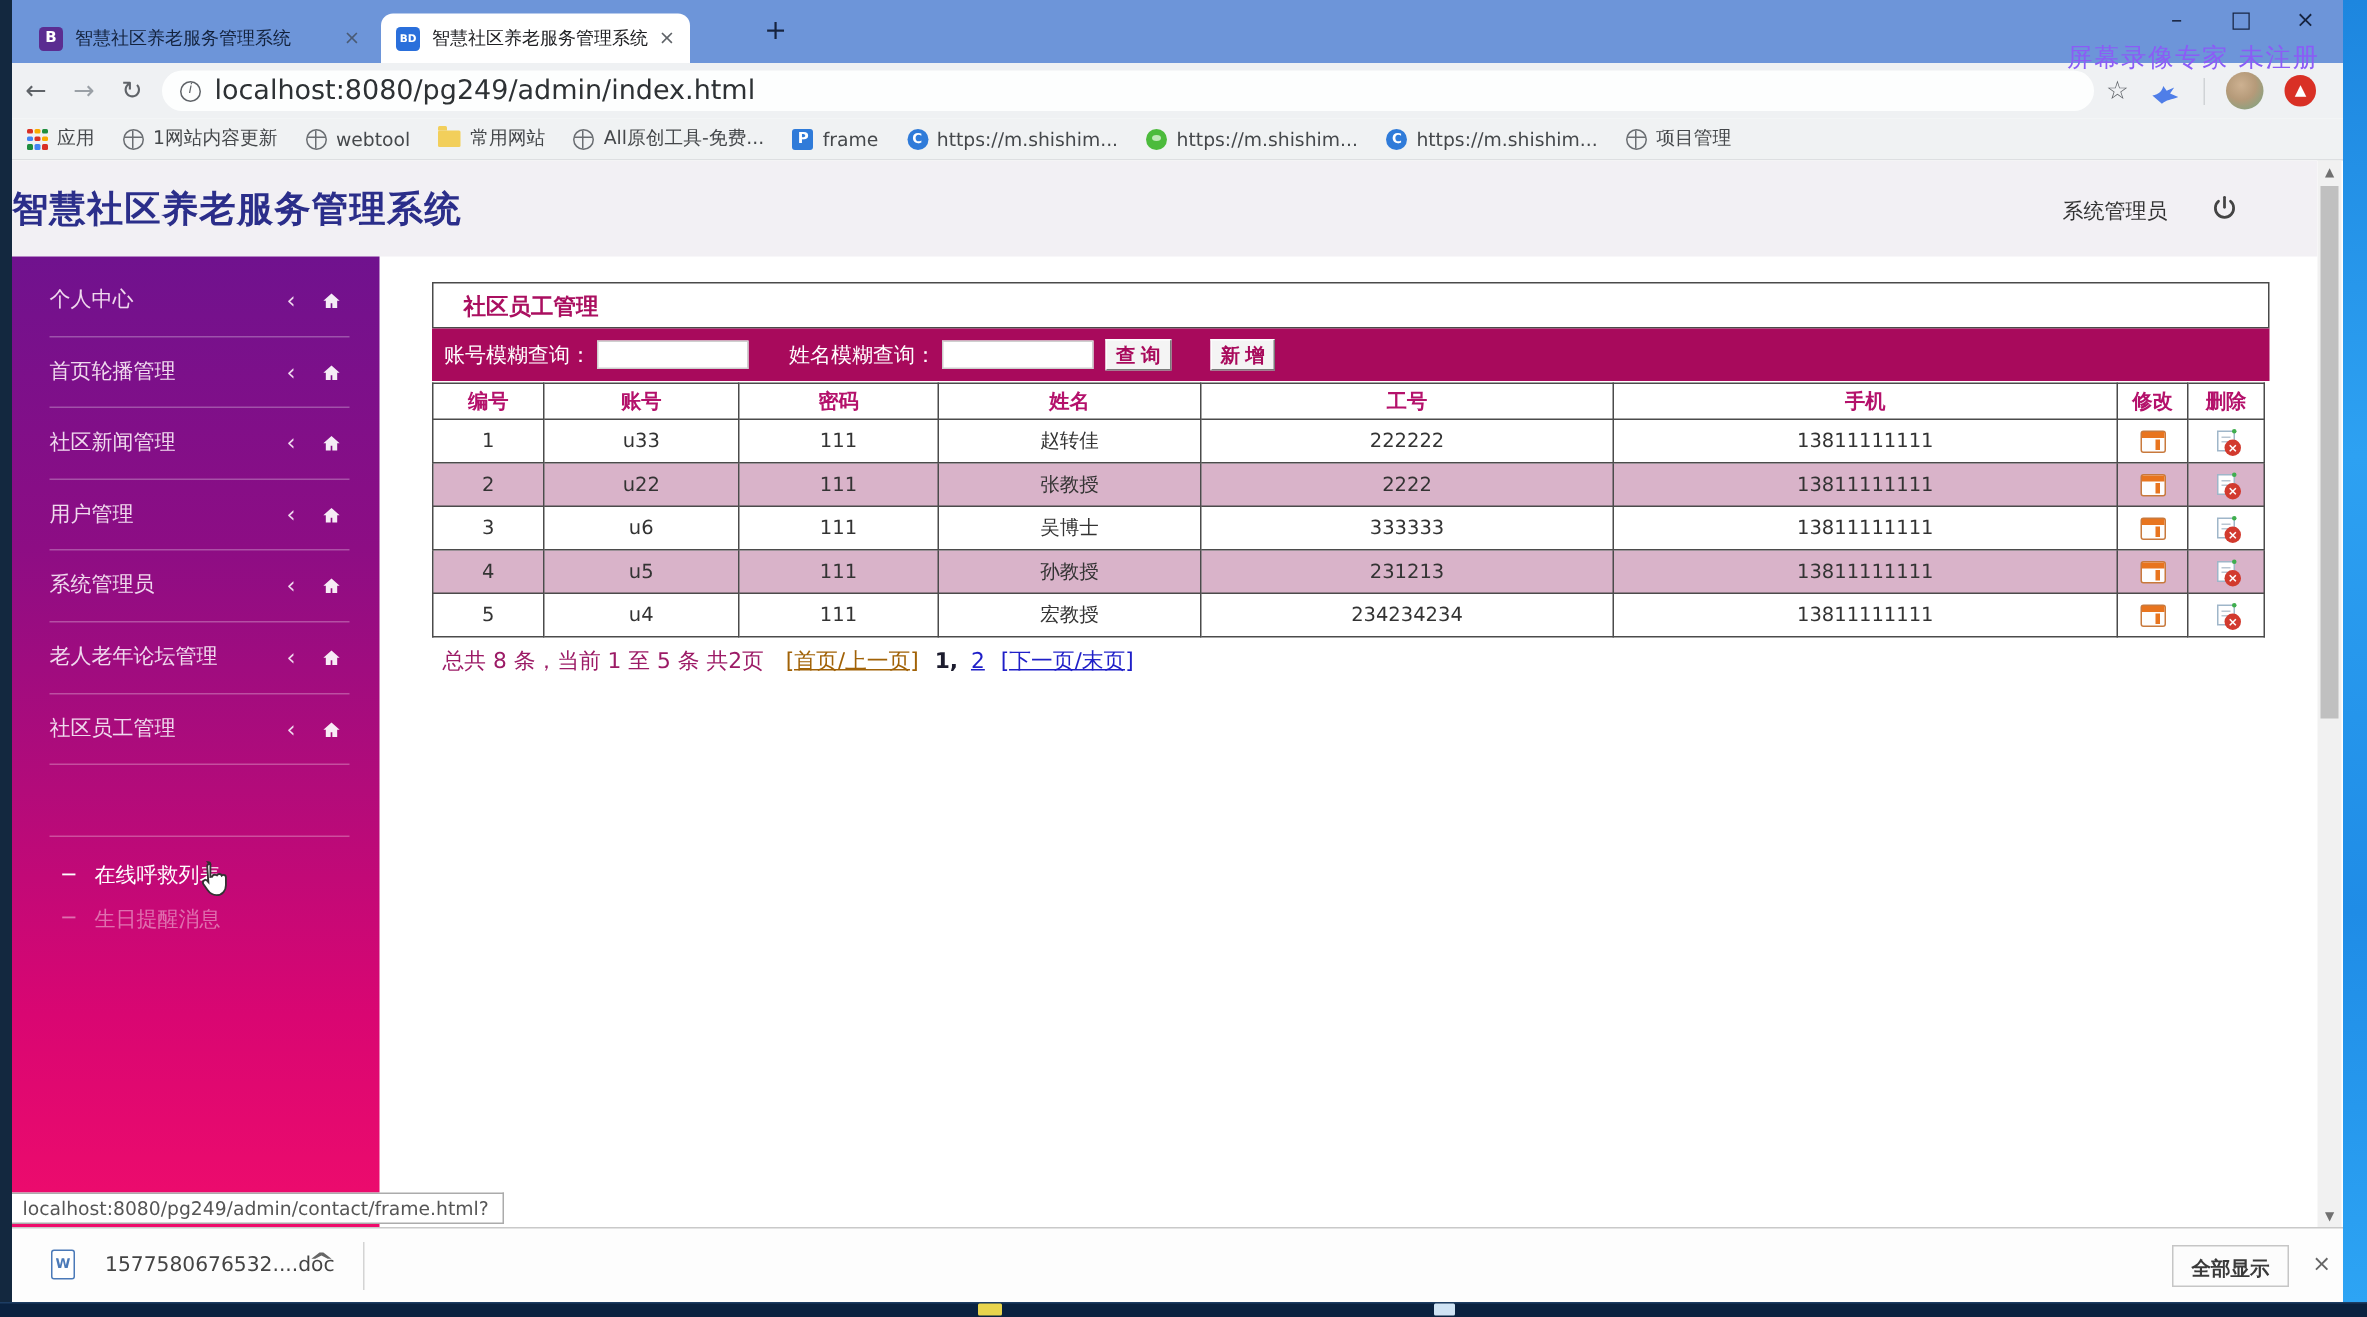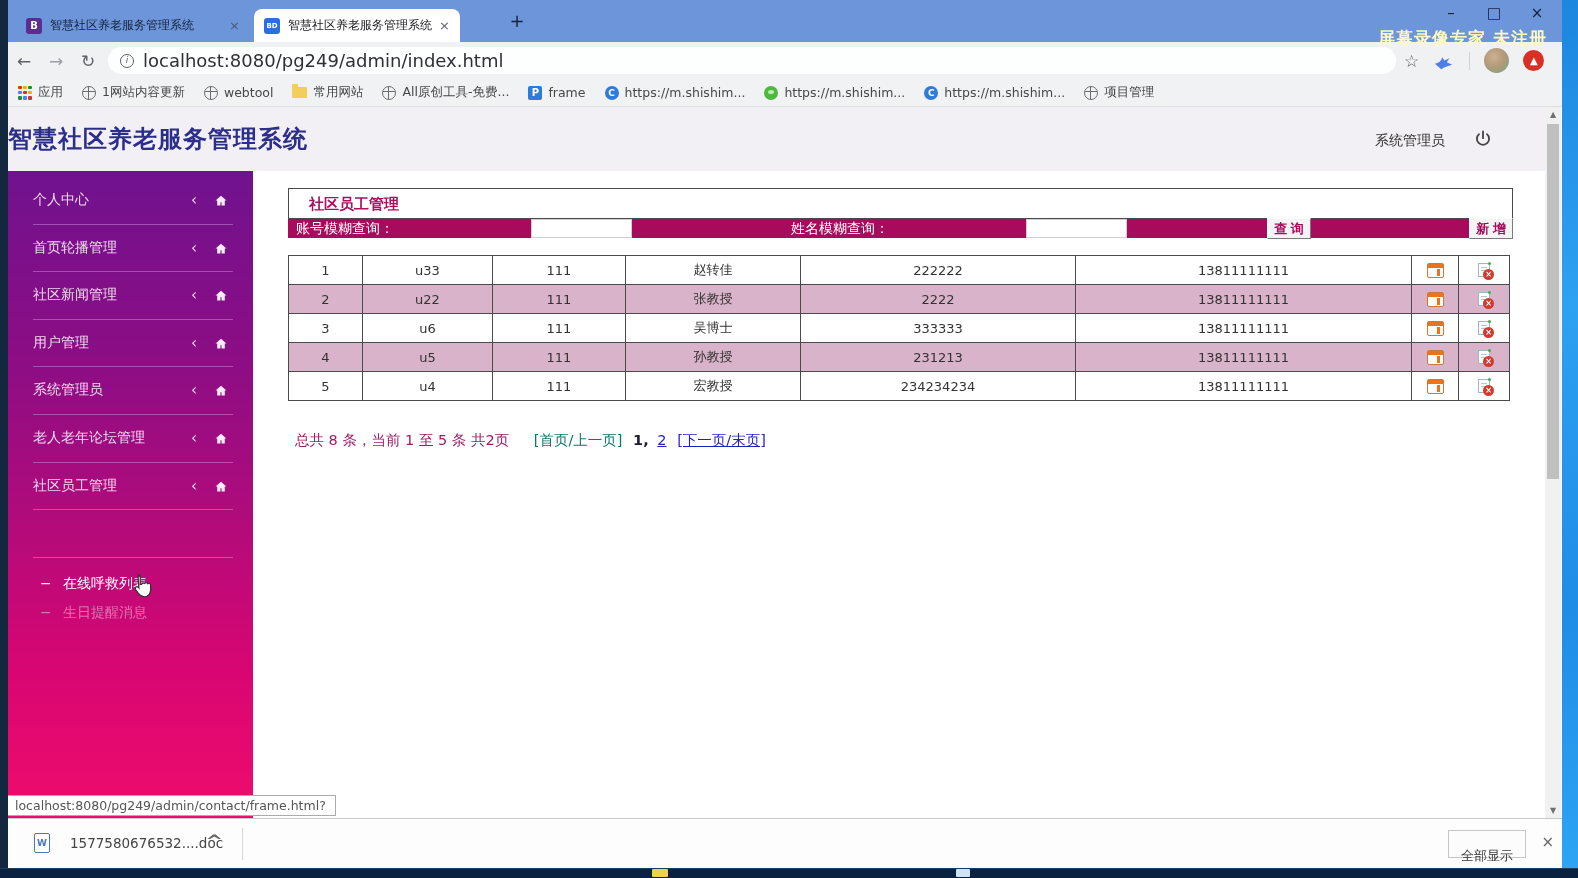--- a/index.html
+++ b/index.html
@@ -80,22 +80,22 @@
   .sub .slbl { position:absolute; left:55px; top:0; }
   .sub.on { color:#ffffff; }
   .sub.off { color:rgba(255,255,255,.42); }
 
   .cursor-hand { position:absolute; left:120px; top:401px; width:27px; height:27px; z-index:5; }
 
   
   .panel-title-box { position:absolute; left:280px; top:81px; width:1225px; height:31px;
     background:#fff; border:1px solid #4a4a4a; }
   .panel-title { position:absolute; left:20px; top:6px; font-size:15px; font-weight:bold; color:#aa0f60; }
-  .query-bar { position:absolute; left:280px; top:112px; width:1225px; height:19px; background:#a80a5c;
-    display:flex; align-items:center;justify-content:space-between; }
+  .query-bar { position:absolute; left:280px; top:112px; width:1225px; height:35px; background:#a80a5c;
+    display:flex; align-items:center; }
   .q-label { color:#fff; font-size:14px; }
   .q-l1 { margin-left:8px; } .q-l2 { margin-left:27px; }
   .q-input { width:101px; height:19px; border:1px solid #cfcfcf; background:#fff; margin-left:4px; font-size:13px; padding:0 3px; }
   .q-btn { margin-left:8px; height:21px; padding:0 6px; background:#f4f4f4; color:#a80a5c; font-weight:bold; font-size:13px;
     border:1px solid; border-color:#fdfdfd #7a7a7a #7a7a7a #fdfdfd; line-height:19px; }
   .q-btn.add { margin-left:26px; }
 
   table.data { position:absolute; left:280px; top:148px; width:1221px; border-collapse:collapse; table-layout:fixed; }
   table.data td { border:1px solid #4b4b4b; text-align:center; font-size:13px; color:#333; height:29px; background:#fff; }
   table.data tr.head td { height:24px; color:#b4116b; font-weight:bold; font-size:13.5px; }
@@ -104,46 +104,46 @@
   .ic-edit::before { content:""; position:absolute; top:0; left:0; right:0; height:4px; background:#e8741e; }
   .ic-edit::after { content:""; position:absolute; bottom:1px; right:3px; width:3px; height:7px; background:#e8741e; }
   .ic-del { width:12px; height:14px; border:1px solid #9fb6c9; background:#fff; margin:0 auto; position:relative; }
   .ic-del::before { content:""; position:absolute; left:2px; top:3px; right:2px; height:1px; background:#b9c6d2; box-shadow:0 3px 0 #b9c6d2; }
   .ic-del::after { content:""; position:absolute; right:-2px; top:-2px; width:3px; height:3px; background:#3fae4e; border-radius:50%; }
   .ic-del .badge { position:absolute; right:-5px; bottom:-4px; width:11px; height:11px; background:#d23a2e; border-radius:50%;
     color:#fff; font-size:8px; line-height:11px; text-align:center; font-weight:bold; }
 
   .pagination { position:absolute; left:287px; top:324px; font-size:14.5px; white-space:nowrap; }
   .pg-sum { color:#9c1b66; }
-  .pg-grp { color:#0f766e; margin-left:20px; }
+  .pg-grp { color:#a16207; margin-left:10px;text-decoration:underline; }
   .pg-cur { color:#1c1c2e; font-weight:bold; margin-left:6px; }
   .pg-link { color:#1f1fc8; text-decoration:underline; margin-left:4px; }
   .pg-grp2 { color:#1f1fc8; text-decoration:underline; margin-left:6px; }
 
   
   .pscroll { position:absolute; left:1537px; top:107px; width:16px; height:711px; background:#f1f1f1; }
   .pscroll .arr { position:absolute; left:0; width:16px; font-size:8px; color:#707070; text-align:center; }
   .arr.up { top:3px; } .arr.dn { bottom:3px; }
   .pthumb { position:absolute; left:2px; top:17px; width:12px; height:355px; background:#c0c0c0; }
 
   .status-tip { position:absolute; left:0px; top:688px; width:328px; height:21px; background:#fff;
     border:1px solid #ababab; border-left:none; font-size:12.5px; color:#555; line-height:19px; padding-left:7px; }
 
   
   .shelf { position:absolute; left:0; top:818px; width:1554px; height:50px; background:#fdfdfd; border-top:1px solid #c9c9c9; }
   .doc-ic { position:absolute; left:26px; top:14px; width:16px; height:20px; border:1.4px solid #4a79b8; border-radius:2px;
     color:#4a79b8; font-size:9px; font-weight:bold; text-align:center; line-height:19px; background:#fff; }
   .doc-name { position:absolute; left:62px; top:16px; font-size:13.5px; color:#444; }
   .shelf-caret { position:absolute; left:200px; top:13px; font-size:15px; color:#666; font-weight:bold; transform:scaleX(1.4); }
   .shelf-sep { position:absolute; left:234px; top:9px; width:1px; height:32px; background:#d4d4d4; }
-  .showall-btn { position:absolute; right:36px; top:11px; height:28px; padding:12px 12px; background:#fcfcfc;
-    border:1px solid #c6c6c6; font-size:13px; color:#3a3a3a; line-height:26px; }
+  .showall-btn { position:absolute; right:36px; top:11px; height:28px; padding:2px 12px; background:#fcfcfc;
+    border:1px solid #c6c6c6; font-size:13px; color:#3a3a3a; line-height:26px;font-weight:bold; }
   .shelf-close { position:absolute; right:8px; top:14px; font-size:15px; color:#666; }
 
-  .watermark { position:absolute; left:1378px; top:27px; font-size:17px; font-weight:bold; color:#fef9c3; z-index:50; letter-spacing:1px; white-space:nowrap; }
+  .watermark { position:absolute; left:1378px; top:27px; font-size:17px; font-weight:normal; color:#8b5cf6; z-index:50; letter-spacing:1px; white-space:nowrap; }
 </style>
 </head>
 <body>
 
 <div id="root">
 
   <div class="desktop-right"></div>
 
   <div class="browser">
 
@@ -340,20 +340,30 @@
           <col style="width:74px">
             <col style="width:130px">
             <col style="width:133px">
             <col style="width:175px">
           <col style="width:275px">
             <col style="width:336px">
             <col style="width:47px">
             <col style="width:51px">
         </colgroup>
         <tbody>
+            <tr class="head">
+          <td>编号</td>
+          <td>账号</td>
+          <td>密码</td>
+          <td>姓名</td>
+          <td>工号</td>
+          <td>手机</td>
+          <td>修改</td>
+          <td>删除</td>
+        </tr>
         <tr>
           <td>1</td>
           <td>u33</td>
           <td>111</td>
           <td>赵转佳</td>
           <td>222222</td>
           <td>13811111111</td>
           <td>
                 <div class="ic-edit"></div>
               </td>

